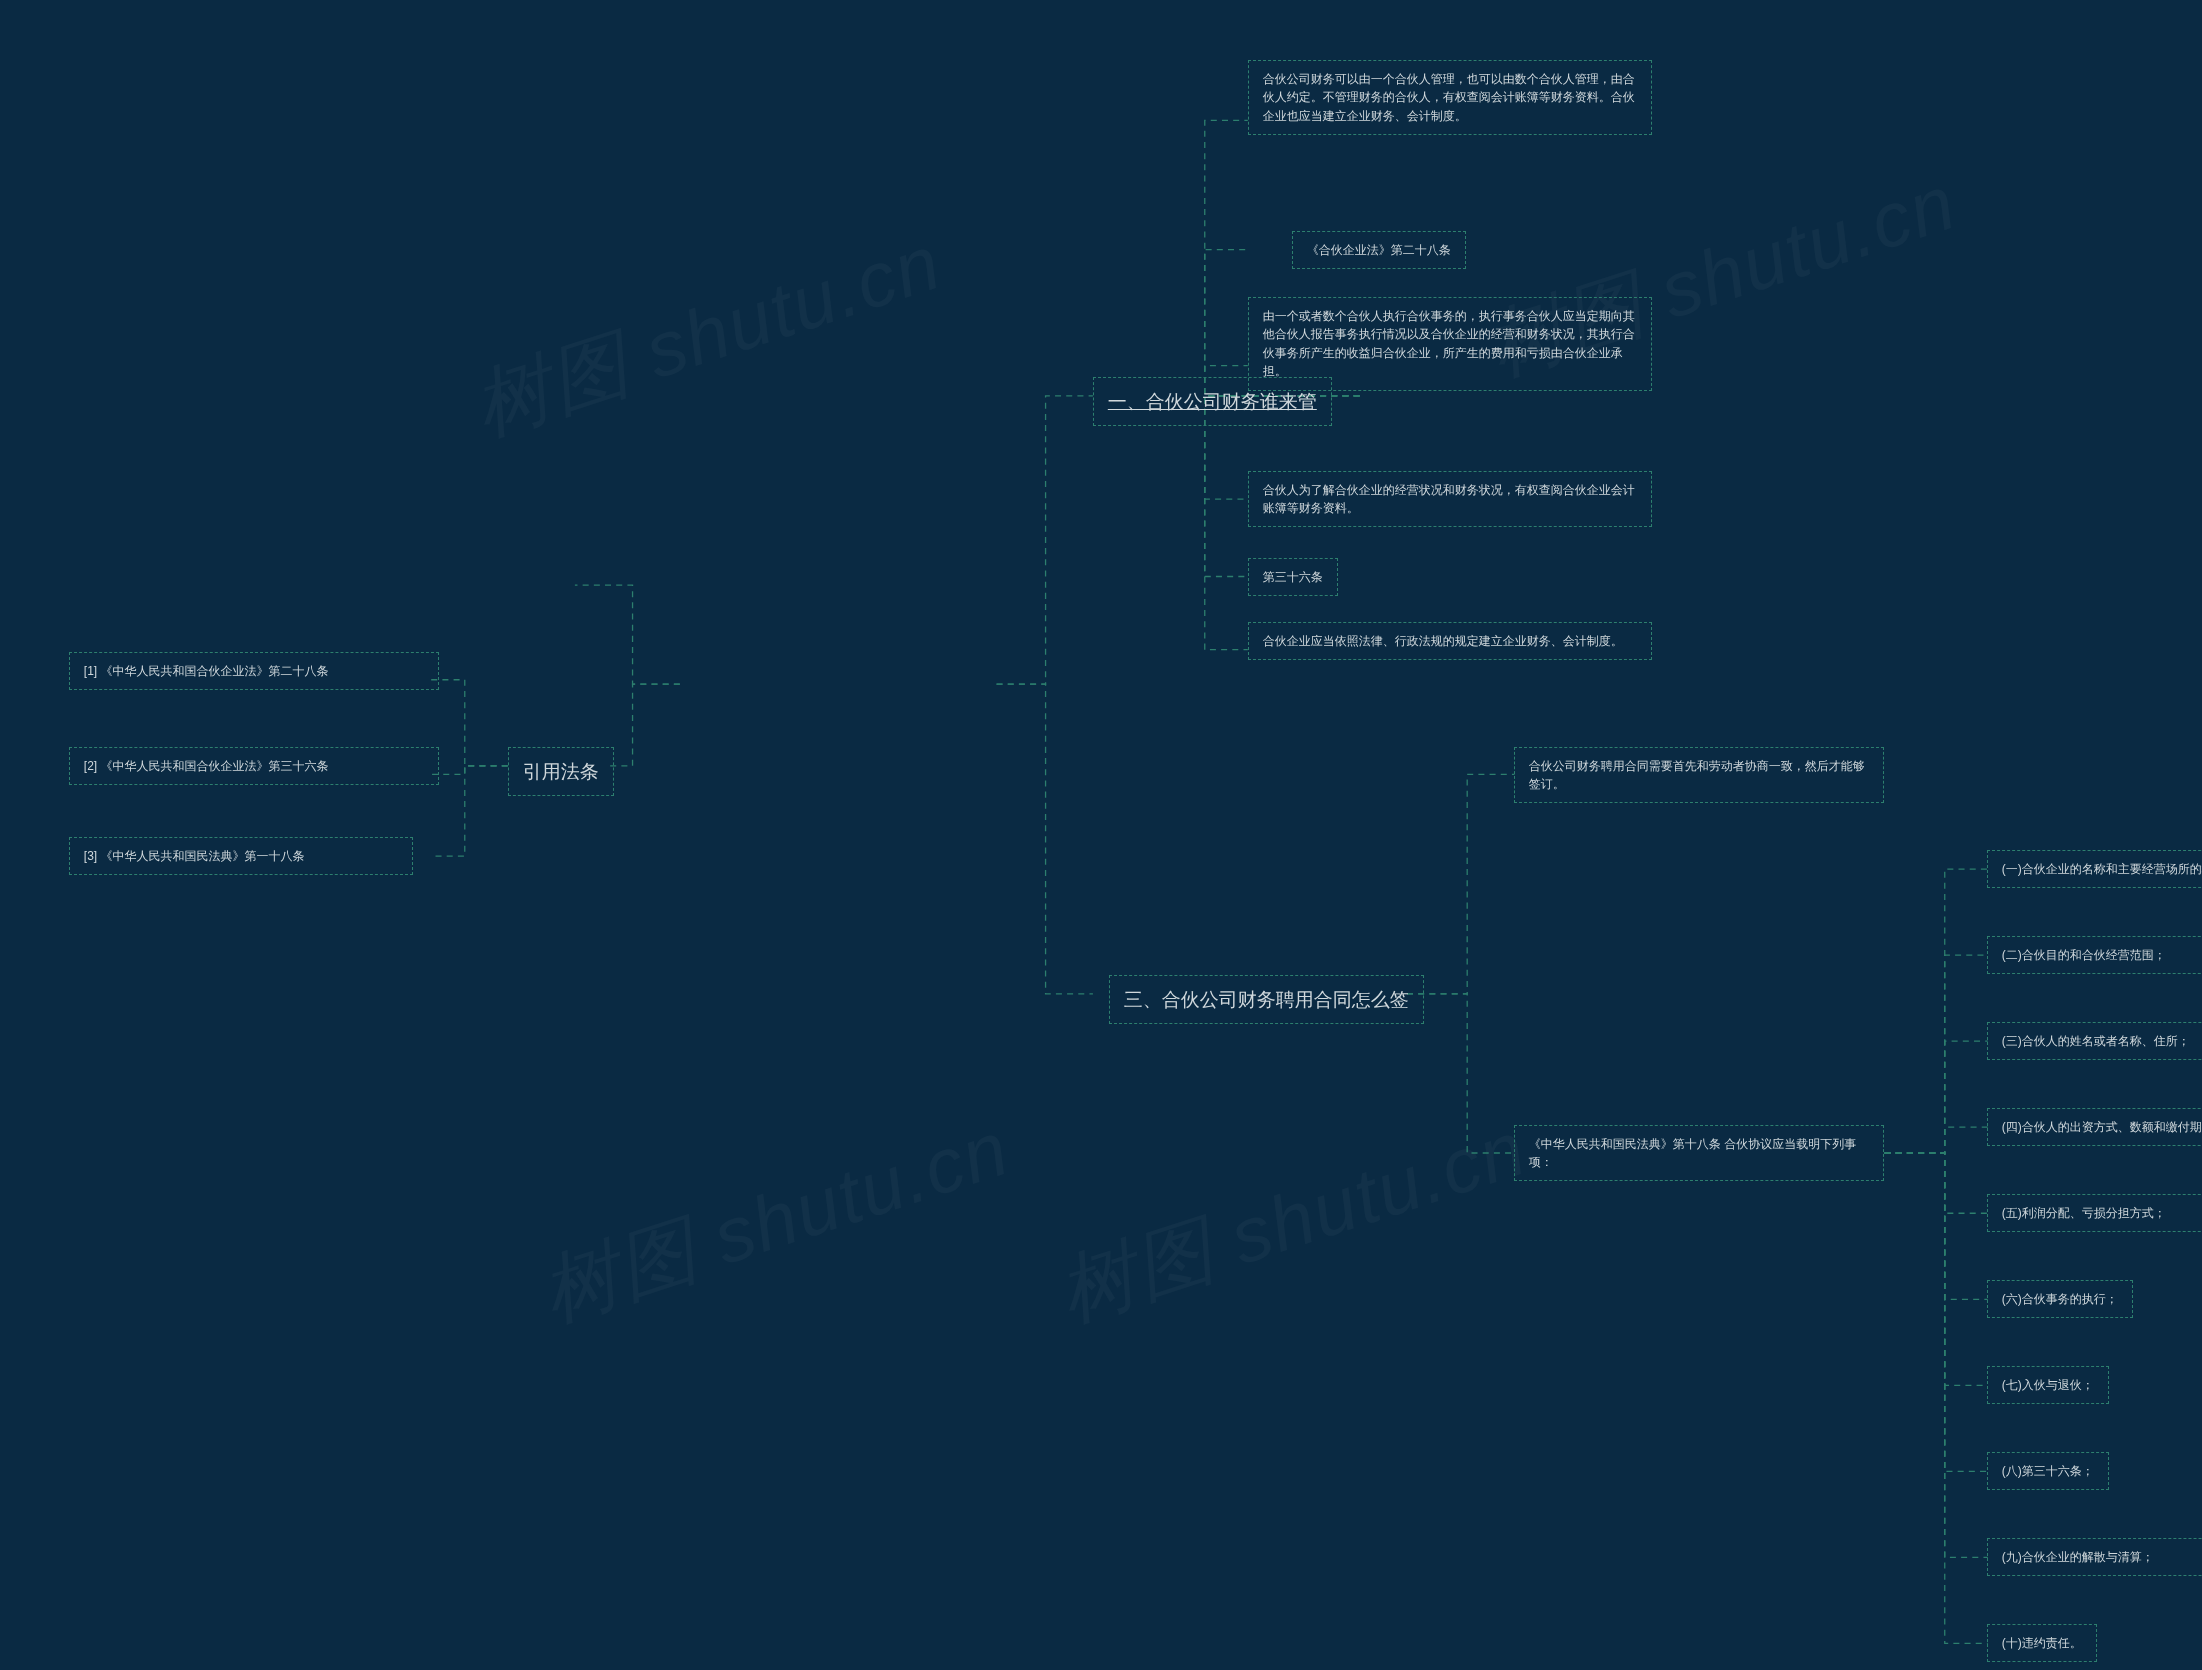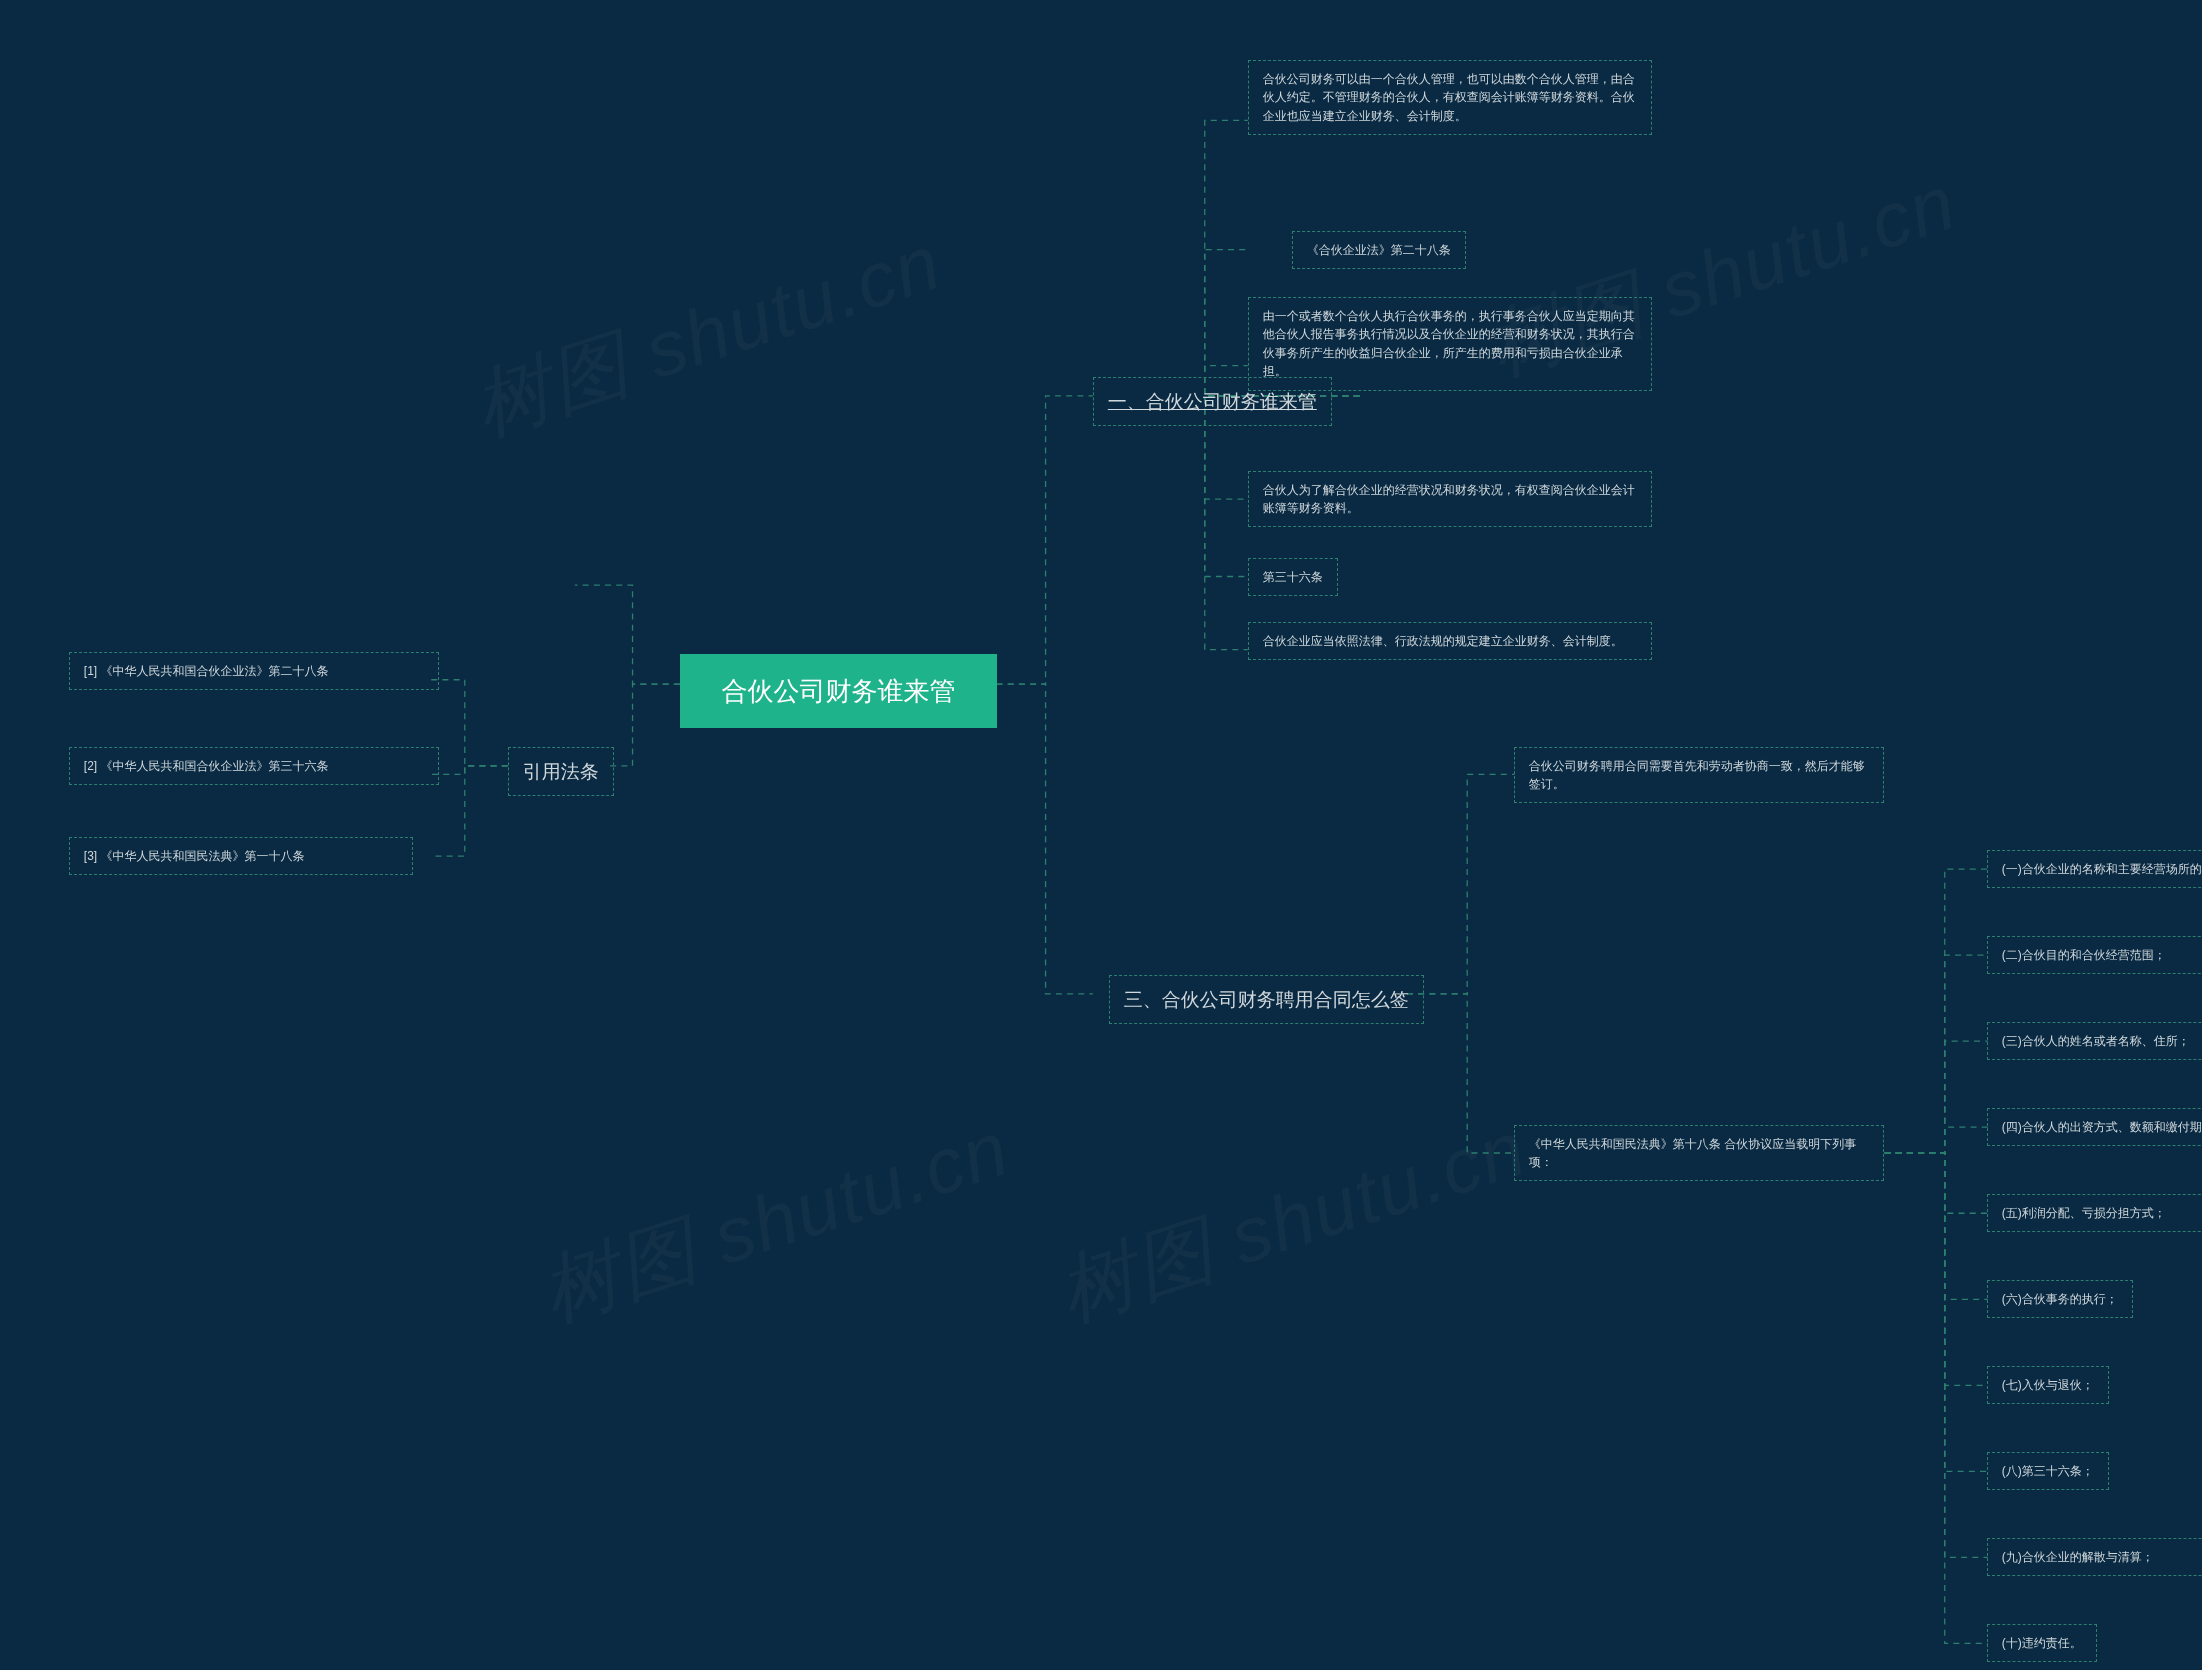--- a/index.html
+++ b/index.html
@@ -101,21 +101,20 @@
       <path d="M2190 1340 L2260 1340 L2260 1710 L2310 1710"></path>
       <path d="M2190 1340 L2260 1340 L2260 1810 L2310 1810"></path>
       <path d="M2190 1340 L2260 1340 L2260 1910 L2310 1910"></path>
 
       <path d="M590 890 L540 890 L540 790 L500 790"></path>
       <path d="M590 890 L540 890 L540 900 L500 900"></path>
       <path d="M590 890 L540 890 L540 995 L500 995"></path>
     </g>
   </svg>
 
-  <div class="node root" style="left:680px; top:654px; width:317px;">合伙公司财务谁来管</div>
 
   <div class="node" style="left:1093px; top:377px;text-decoration:underline;">一、合伙公司财务谁来管</div>
 
   <div class="node small" style="left:1248px; top:60px; width:404px;">合伙公司财务可以由一个合伙人管理，也可以由数个合伙人管理，由合伙人约定。不管理财务的合伙人，有权查阅会计账簿等财务资料。合伙企业也应当建立企业财务、会计制度。</div>
   <div class="node small" style="left:1292px; top:231px;">《合伙企业法》第二十八条</div>
   <div class="node small" style="left:1248px; top:297px; width:404px;">由一个或者数个合伙人执行合伙事务的，执行事务合伙人应当定期向其他合伙人报告事务执行情况以及合伙企业的经营和财务状况，其执行合伙事务所产生的收益归合伙企业，所产生的费用和亏损由合伙企业承担。</div>
   <div class="node small" style="left:1248px; top:471px; width:404px;">合伙人为了解合伙企业的经营状况和财务状况，有权查阅合伙企业会计账簿等财务资料。</div>
   <div class="node small" style="left:1248px; top:558px;">第三十六条</div>
   <div class="node small" style="left:1248px; top:622px; width:404px;">合伙企业应当依照法律、行政法规的规定建立企业财务、会计制度。</div>
 

